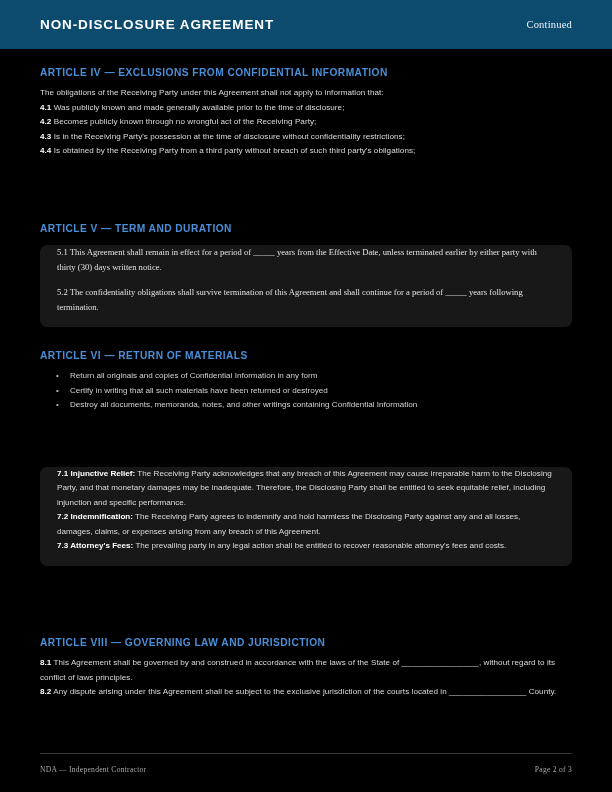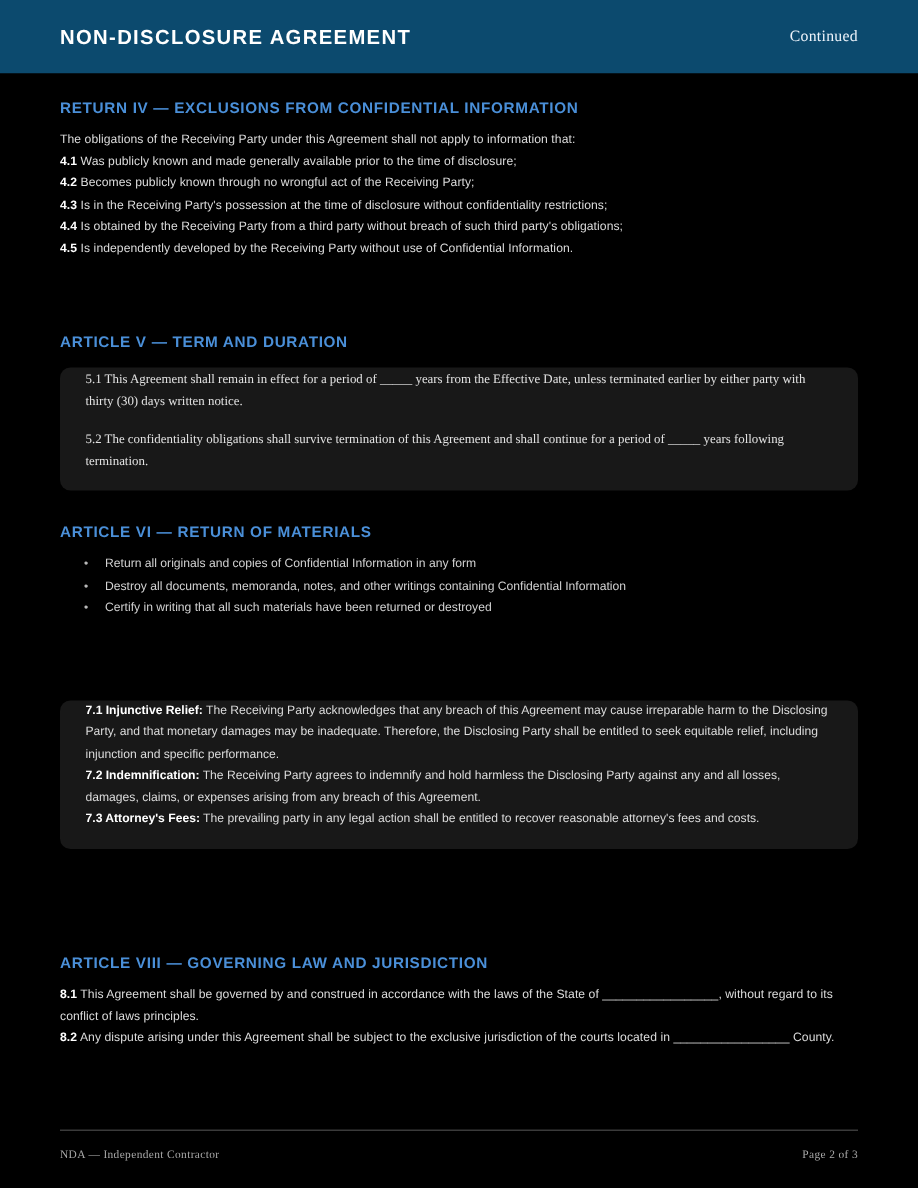--- a/index.html
+++ b/index.html
@@ -168,58 +168,54 @@
 <body>
 
 <div class="header-band">
   <div class="header-title">NON-DISCLOSURE AGREEMENT</div>
   <div class="header-continued">Continued</div>
 </div>
 
 <div class="page">
 
   <section class="sec-4">
-    <h2 class="article-heading">RETURN IV — EXCLUSIONS FROM CONFIDENTIAL INFORMATION</h2>
+    <h2 class="article-heading">ARTICLE IV — EXCLUSIONS FROM CONFIDENTIAL INFORMATION</h2>
     <p class="body-line">The obligations of the Receiving Party under this Agreement shall not apply to information that:</p>
     <p class="body-line">
       <span class="num">4.1</span>
       <span>Was publicly known and made generally available prior to the time of disclosure;</span>
     </p>
     <p class="body-line">
       <span class="num">4.2</span>
       <span>Becomes publicly known through no wrongful act of the Receiving Party;</span>
     </p>
     <p class="body-line">
       <span class="num">4.3</span>
       <span>Is in the Receiving Party's possession at the time of disclosure without confidentiality restrictions;</span>
     </p>
     <p class="body-line">
       <span class="num">4.4</span>
       <span>Is obtained by the Receiving Party from a third party without breach of such third party's obligations;</span>
-    </p>
-    <p class="body-line">
-      <span class="num">4.5</span>
-      <span>Is independently developed by the Receiving Party without use of Confidential Information.</span>
     </p>
   </section>
 
   <section class="sec-5">
     <h2 class="article-heading">ARTICLE V — TERM AND DURATION</h2>
     <div class="callout serif">
       <p>5.1 This Agreement shall remain in effect for a period of _____ years from the Effective Date, unless terminated earlier by either party with thirty (30) days written notice.</p>
       <p>5.2 The confidentiality obligations shall survive termination of this Agreement and shall continue for a period of _____ years following termination.</p>
     </div>
   </section>
 
   <section class="sec-6">
     <h2 class="article-heading">ARTICLE VI — RETURN OF MATERIALS</h2>
     <ul class="bullets">
       <li>Return all originals and copies of Confidential Information in any form</li>
+      <li>Certify in writing that all such materials have been returned or destroyed</li>
       <li>Destroy all documents, memoranda, notes, and other writings containing Confidential Information</li>
-      <li>Certify in writing that all such materials have been returned or destroyed</li>
     </ul>
   </section>
 
   <section class="sec-7">
     <div class="callout sans">
       <p>
         <span class="lbl">7.1 Injunctive Relief:</span><span> The Receiving Party acknowledges that any breach of this Agreement may cause irreparable harm to the Disclosing Party, and that monetary damages may be inadequate. Therefore, the Disclosing Party shall be entitled to seek equitable relief, including injunction and specific performance.</span>
       </p>
       <p>
         <span class="lbl">7.2 Indemnification:</span><span> The Receiving Party agrees to indemnify and hold harmless the Disclosing Party against any and all losses, damages, claims, or expenses arising from any breach of this Agreement.</span>

